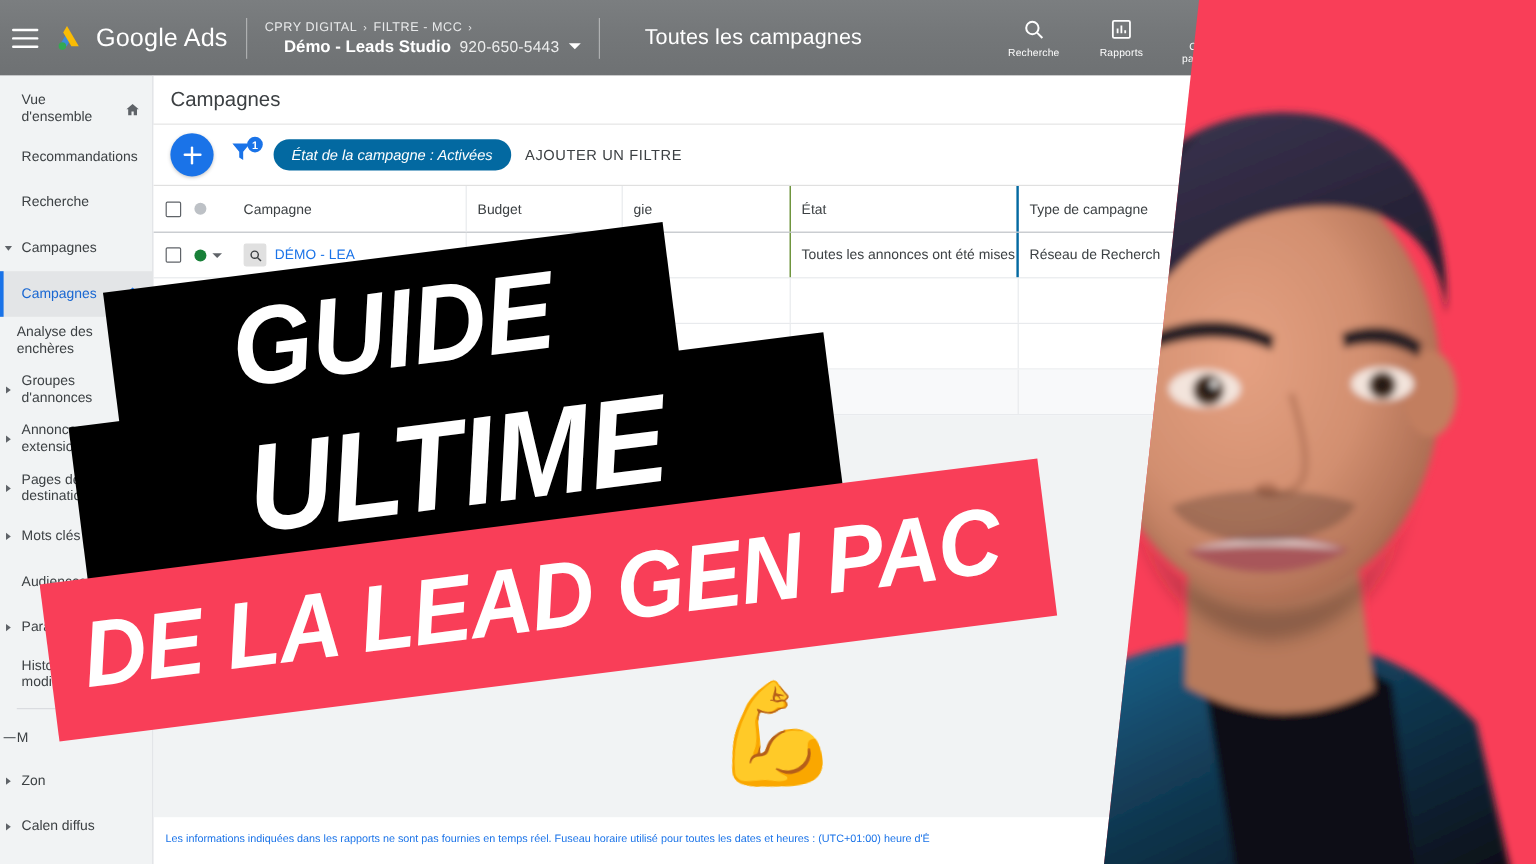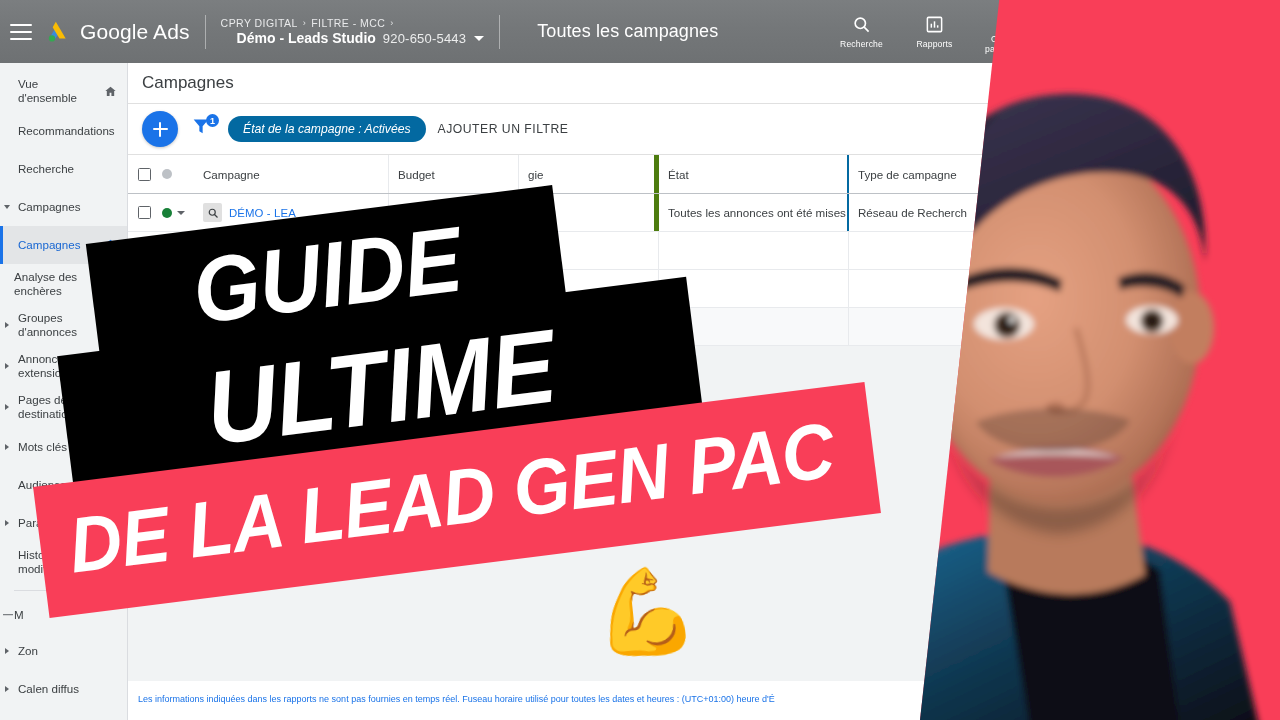--- a/index.html
+++ b/index.html
@@ -173,21 +173,21 @@
 
   
   .tbl { width:1152px; font-size:11.6px; color:#3c4043; }
   .tbl-row { display:flex; height:38px; align-items:center; border-bottom:1px solid #e8eaed; }
   .tbl-head { height:39px; background:#fff; border-bottom:1.6px solid #bdc1c6; }
   .tbl-cell { padding:0 9px; display:flex; align-items:center; height:100%; overflow:hidden; white-space:nowrap; }
   .c-check { width:32px; justify-content:center; padding:0; }
   .c-status { width:34px; justify-content:flex-start; padding-left:2px; }
   .c-name { width:195px; border-right:1px solid #e8eaed; }
   .c-budget { width:130px; border-right:1px solid #e8eaed; }
-  .c-strategy { width:140px; border-right:5px solid #4d7c0f; }
+  .c-strategy { width:140px; border-right:1px solid #4d7c0f; }
   .c-etat { width:190px; border-right:2px solid #0369a1; }
   .c-type { width:180px; border-right:1px solid #e8eaed; }
   .c-rest { flex:1; }
   .chkbox { width:13px;height:13px;border:1.7px solid #5f6368;border-radius:1.5px;cursor:pointer;}
   .dot-gray { width:10px;height:10px;border-radius:50%;background:#bdc1c6; }
   .dot-green { width:10px;height:10px;border-radius:50%;background:#188038; }
   .caret-sm {
     width:0;height:0;border-left:4px solid transparent;border-right:4px solid transparent;
     border-top:4.5px solid #5f6368; margin-left:5px; cursor:pointer;
   }

